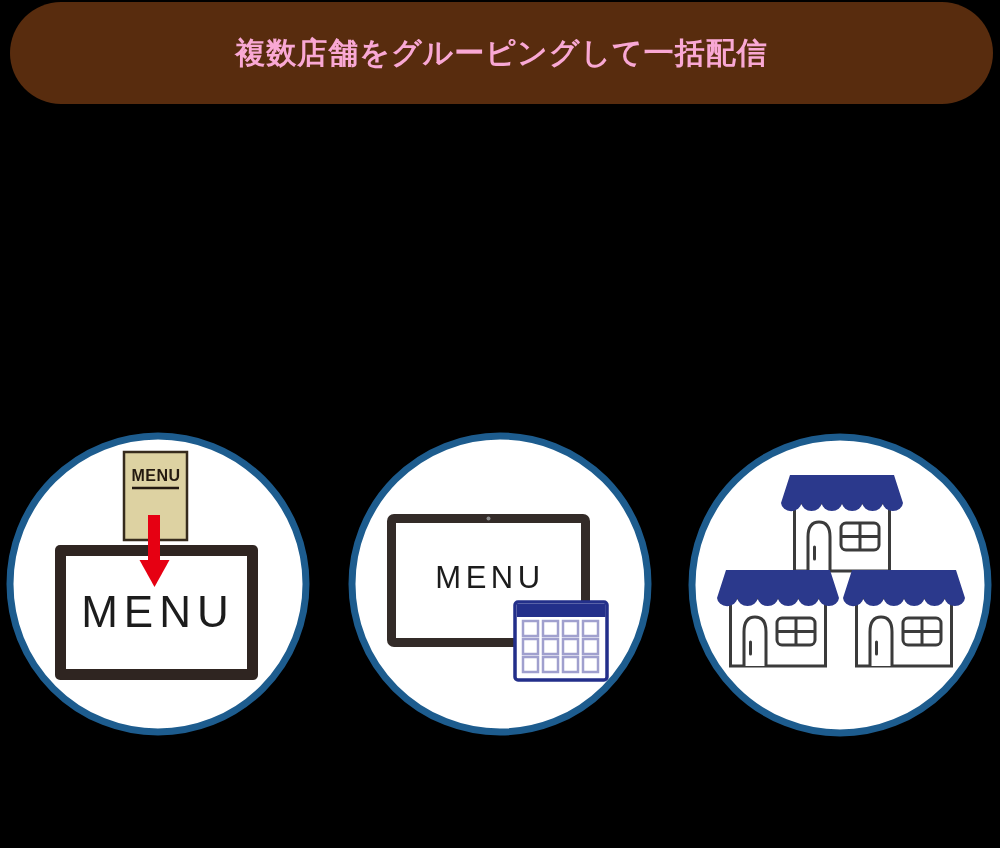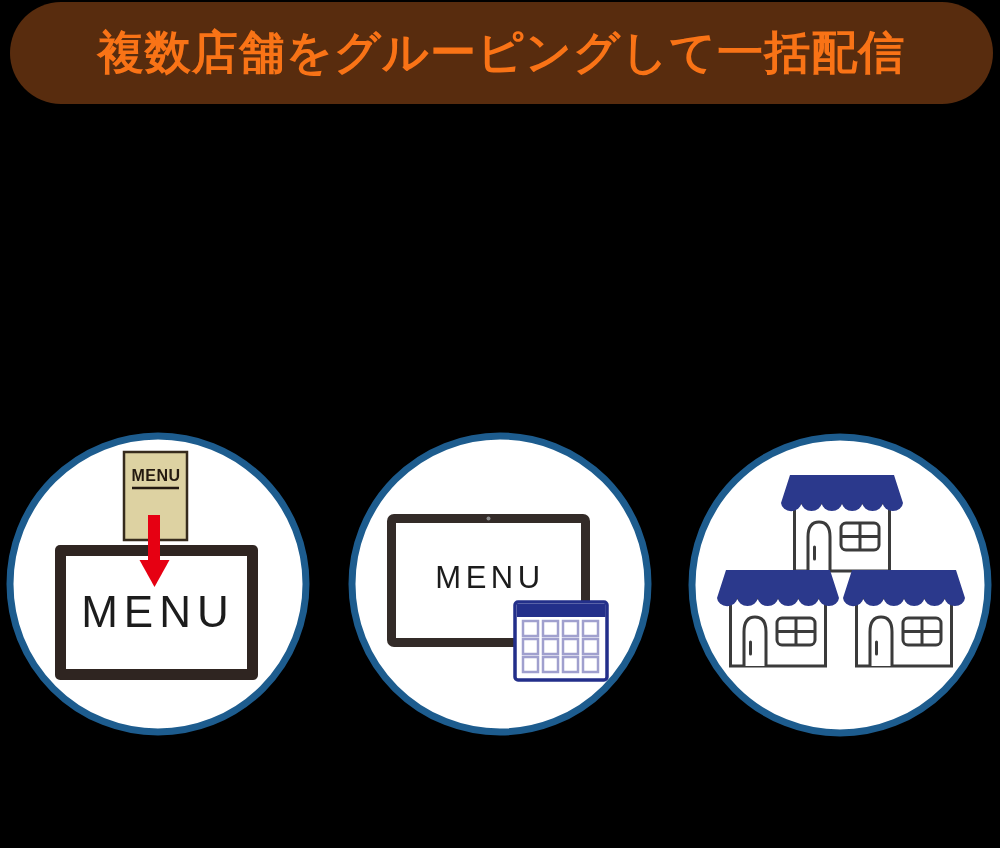--- a/index.html
+++ b/index.html
@@ -6,21 +6,21 @@
   .stage{
     position:relative;width:1000px;height:848px;background:#000;overflow:hidden;
     font-family:"Liberation Sans", sans-serif;
   }
   .banner{
     position:absolute;left:10px;top:2px;width:983px;height:102px;
     background:#582c0e;border-radius:51px;
     display:flex;align-items:center;justify-content:center;
   }
   .banner-title{
-    color:#f97316;font-weight:bold;font-size:46px;letter-spacing:1px;
+    color:#f9a8d4;font-weight:bold;font-size:30px;letter-spacing:1px;
     font-family:"Liberation Sans","DejaVu Sans",sans-serif;
     white-space:nowrap;
   }
   .step-circle{position:absolute;width:304px;height:304px;}
   .step-circle.c1{left:6px;top:432px;}
   .step-circle.c2{left:348px;top:432px;}
   .step-circle.c3{left:688px;top:433px;}
   svg text{font-family:"Liberation Sans","DejaVu Sans",sans-serif;}
 </style>
 </head>

